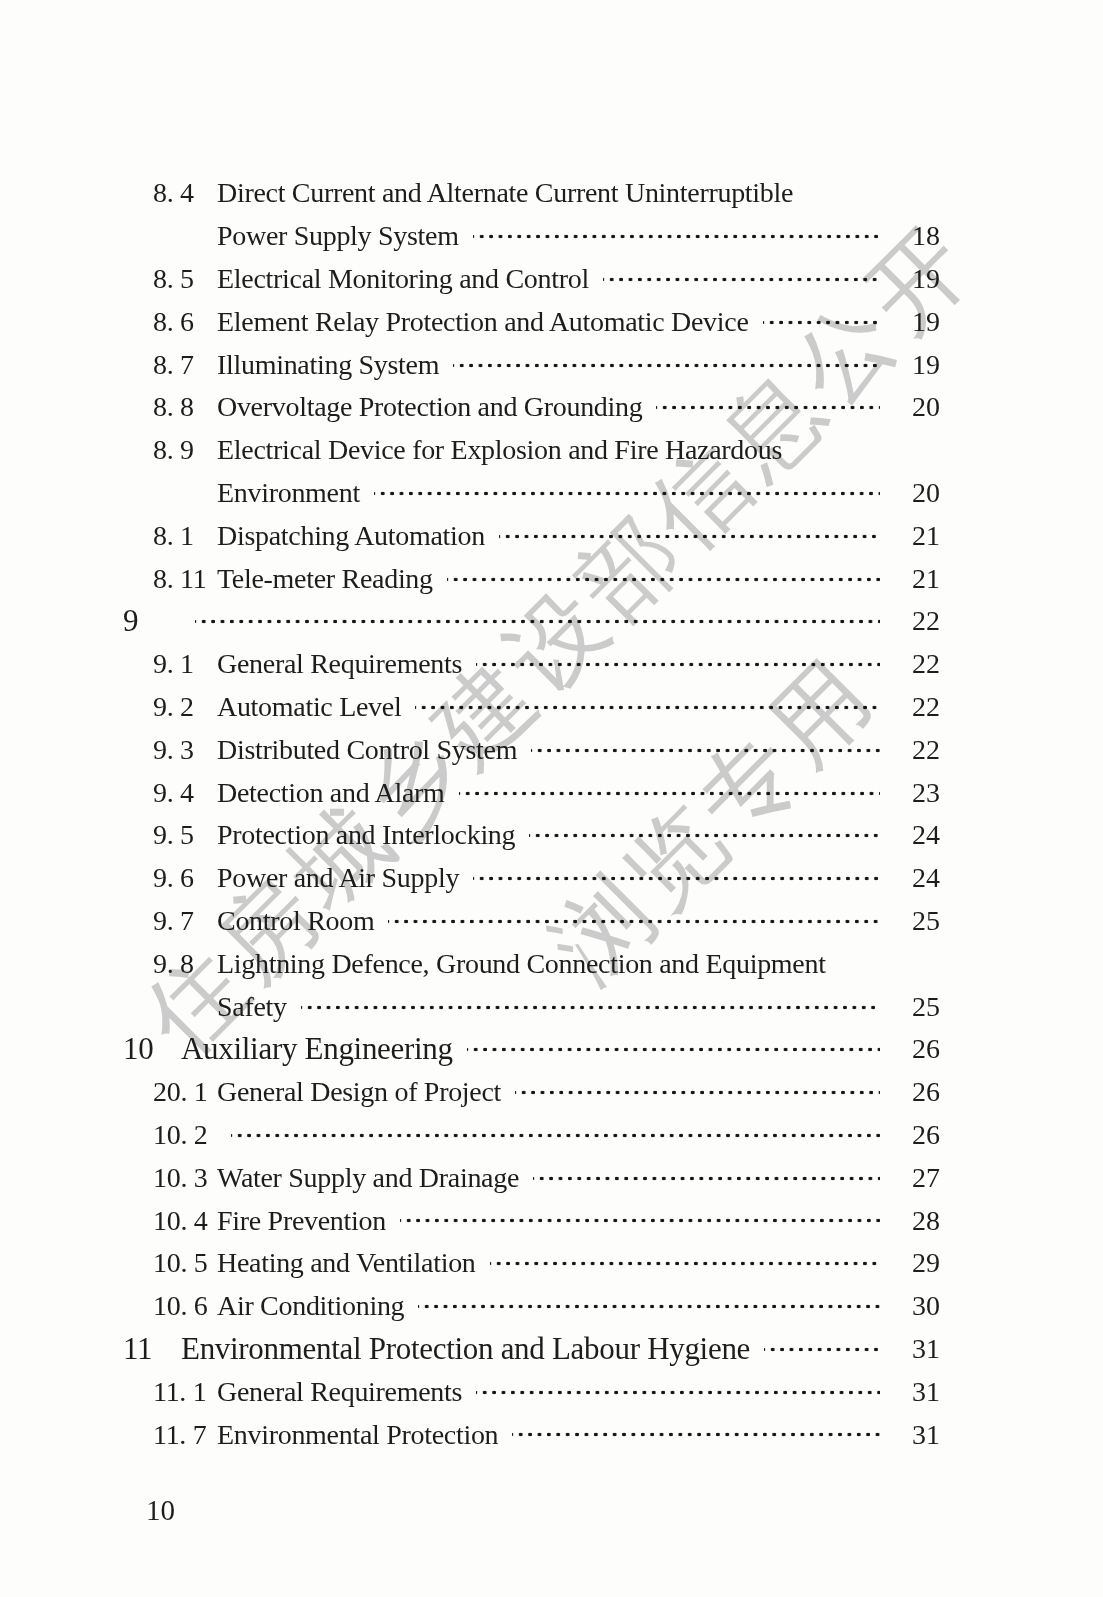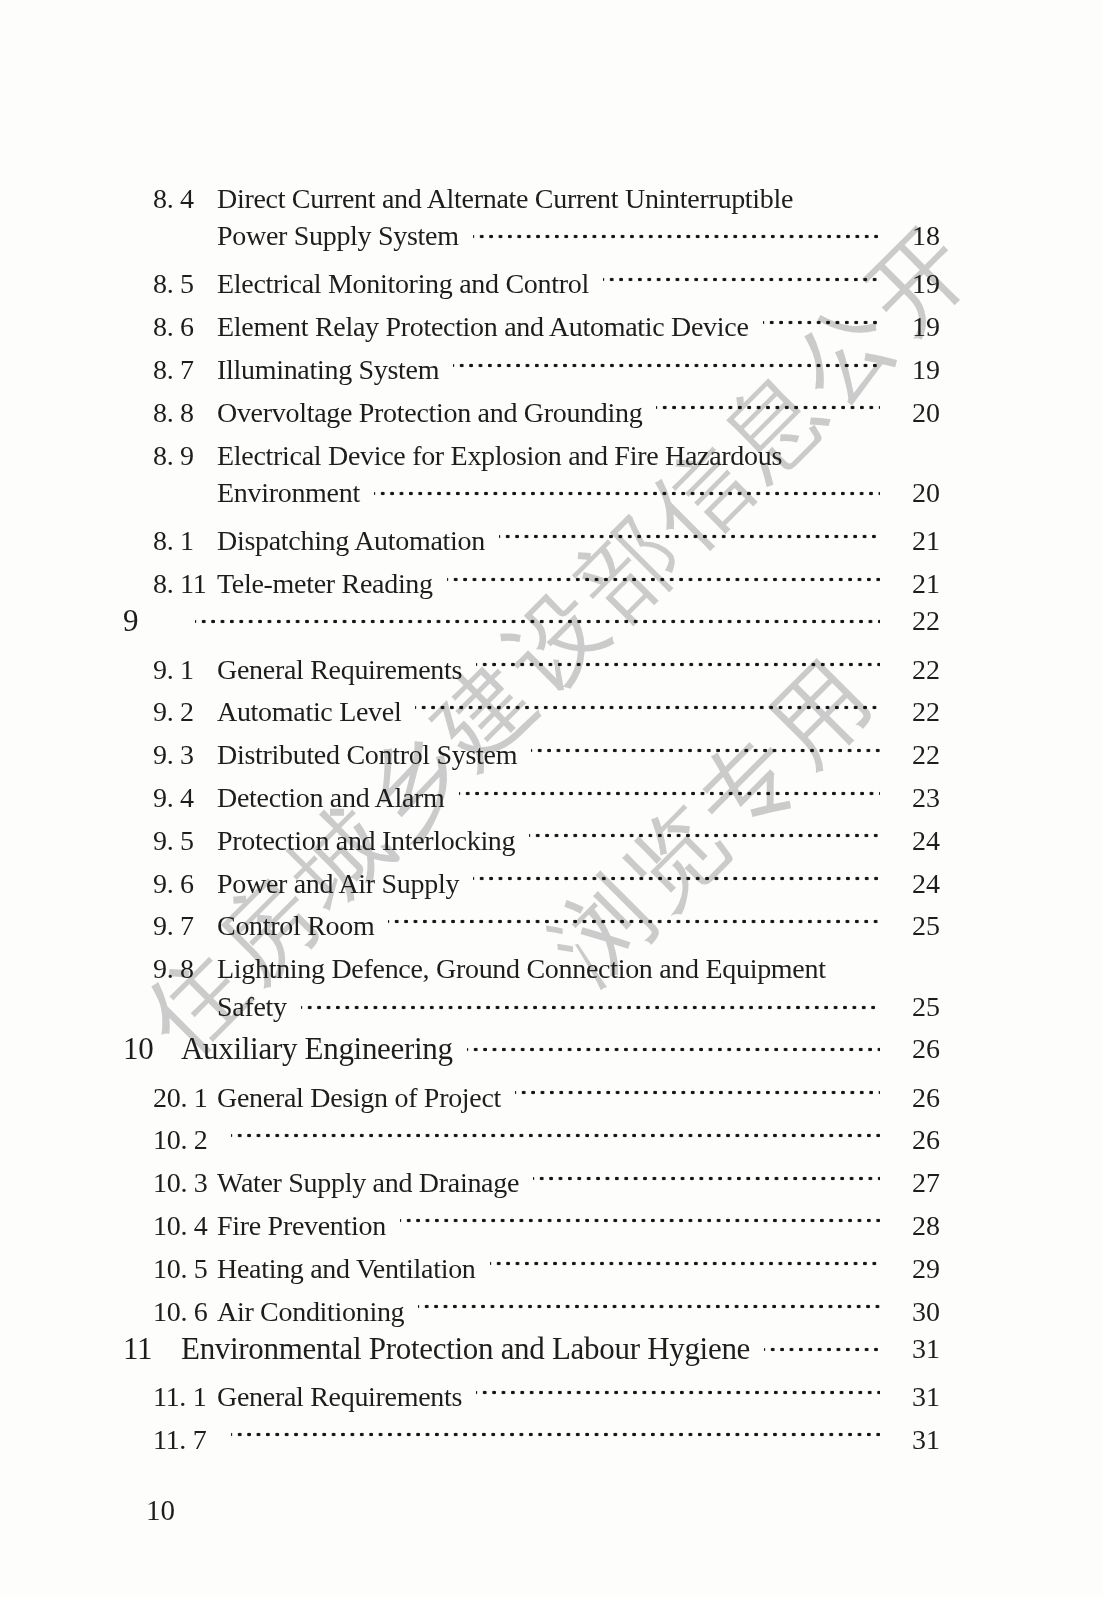--- a/index.html
+++ b/index.html
@@ -22,21 +22,21 @@
   .wm1 { left:560px; top:640px; }
   .wm2 { left:715px; top:820px; }
 
   .toc { position:absolute; top:172px; left:0; right:0; z-index:1; }
   .row {
     display:flex; align-items:center;
     height:42.8px; padding-right:163px;
     font-size:28px; letter-spacing:-0.3px; white-space:nowrap;
   }
   .row.chapter { padding-left:123px; font-size:31px; }
-  .row.sub, .row.sub-start { padding-left:153px;align-items:flex-end; }
+  .row.sub, .row.sub-start { padding-left:153px; }
   .row.continuation { padding-left:217px; }
   .num { flex:0 0 auto; }
   .chapter .num { min-width:58px; }
   .sub .num, .sub-start .num { min-width:64px; }
   .title { flex:0 1 auto; }
   .leader {
     flex:1 1 0; align-self:stretch;
     margin:0 16px 0 14px;
     background-image:radial-gradient(circle, #141414 1.65px, rgba(0,0,0,0) 2.2px);
     background-size:9.4px 9.4px;
@@ -238,19 +238,20 @@
 
   <div class="row sub">
     <span class="num">11. 1</span>
     <span class="title">General Requirements</span>
     <span class="leader"></span>
     <span class="pageno">31</span>
   </div>
 
   <div class="row sub">
     <span class="num">11. 7</span>
+    <span class="title">Environmental Protection</span>
     <span class="leader"></span>
     <span class="pageno">31</span>
   </div>
 
 </div>
 
 <div class="footer">10</div>
 
 </body></html>

